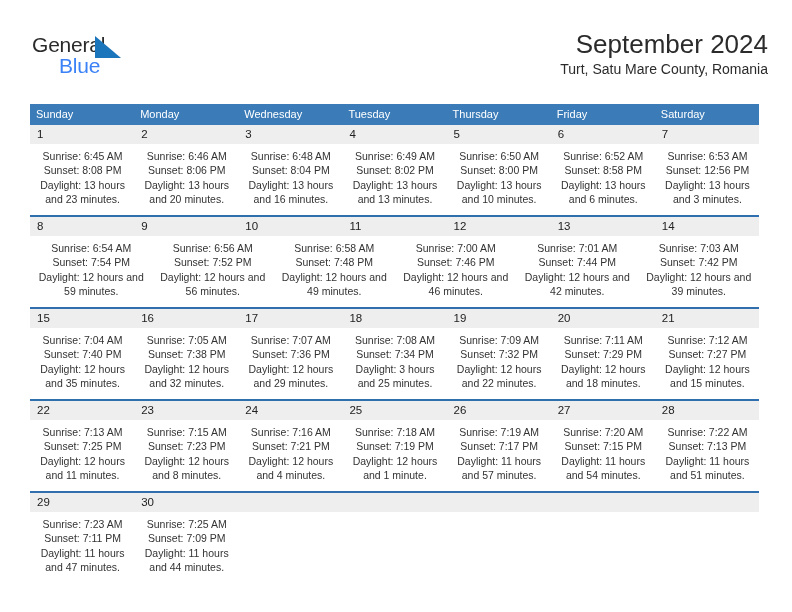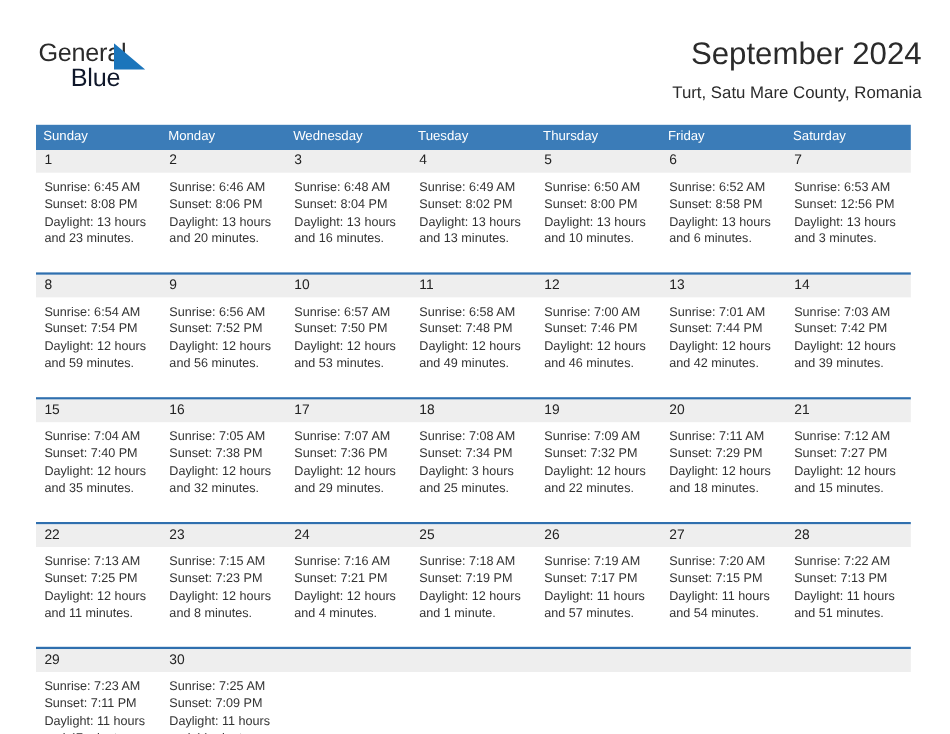--- a/index.html
+++ b/index.html
@@ -37,21 +37,21 @@
     color: #2b2b2b;
     line-height: 21px;
     font-family: "Liberation Sans", sans-serif;
   }
   .logo-blue {
     position: absolute;
     left: 27px;
     top: 21px;
     font-size: 21px;
     letter-spacing: -0.2px;
-    color: #0f172a;
+    color: #3b82f6;
     line-height: 21px;
   }
   .logo-mark {
     position: absolute;
     left: 63px;
     top: 2px;
     width: 30px;
     height: 26px;
   }
   .title-block {
@@ -61,21 +61,21 @@
     text-align: right;
   }
   .cal-title {
     font-size: 26px;
     font-weight: normal;
     color: #2b2b2b;
     line-height: 32px;
     white-space: nowrap;
   }
   .cal-subtitle {
-    margin-top: 8px;
+    margin-top: 0;
     font-size: 14px;
     color: #2b2b2b;
     line-height: 18px;
     white-space: nowrap;
   }
 
   
   .calendar {
     position: absolute;
     left: 30px;
@@ -112,21 +112,22 @@
     flex: 1 1 0;
     font-size: 11.5px;
     line-height: 19px;
     padding-left: 7px;
     color: #222222;
   }
   .detail-band {
     display: flex;
     width: 100%;
     background: #ffffff;
-    height: 83px;
+    height: 71px;
+    text-align: center;
   }
   .detail-cell {
     flex: 1 1 0;
     padding: 5px 6px 0 7px;
     font-size: 10.5px;
     line-height: 14.3px;
     color: #333333;
   }
   .detail-cell div { white-space: nowrap; }
   .detail-cell .daylight { white-space: normal; }
@@ -230,25 +231,20 @@
               <div>Sunrise: 6:54 AM</div>
               <div>Sunset: 7:54 PM</div>
               <div class="daylight">Daylight: 12 hours and 59 minutes.</div>
             </div>
             <div class="detail-cell">
               <div>Sunrise: 6:56 AM</div>
               <div>Sunset: 7:52 PM</div>
               <div class="daylight">Daylight: 12 hours and 56 minutes.</div>
             </div>
             <div class="detail-cell">
-              <div>Sunrise: 6:57 AM</div>
-              <div>Sunset: 7:50 PM</div>
-              <div class="daylight">Daylight: 12 hours and 53 minutes.</div>
-            </div>
-            <div class="detail-cell">
               <div>Sunrise: 6:58 AM</div>
               <div>Sunset: 7:48 PM</div>
               <div class="daylight">Daylight: 12 hours and 49 minutes.</div>
             </div>
             <div class="detail-cell">
               <div>Sunrise: 7:00 AM</div>
               <div>Sunset: 7:46 PM</div>
               <div class="daylight">Daylight: 12 hours and 46 minutes.</div>
             </div>
             <div class="detail-cell">

